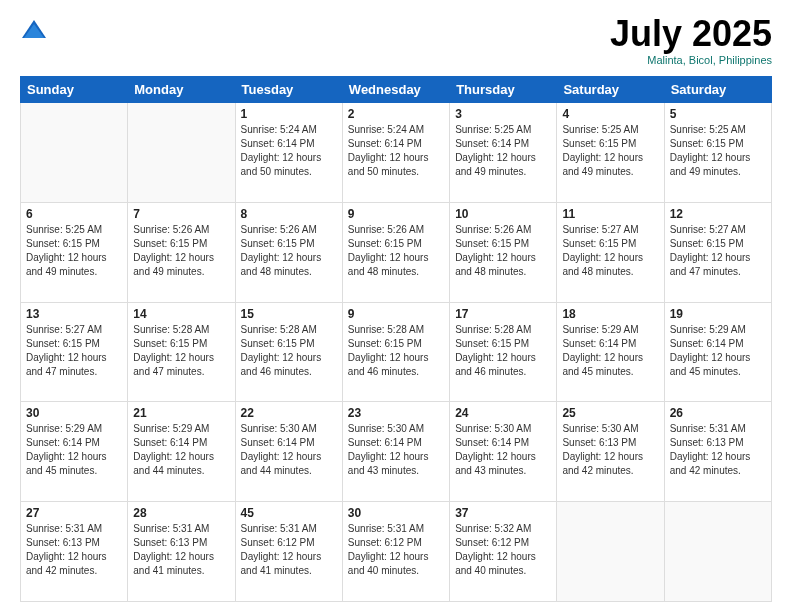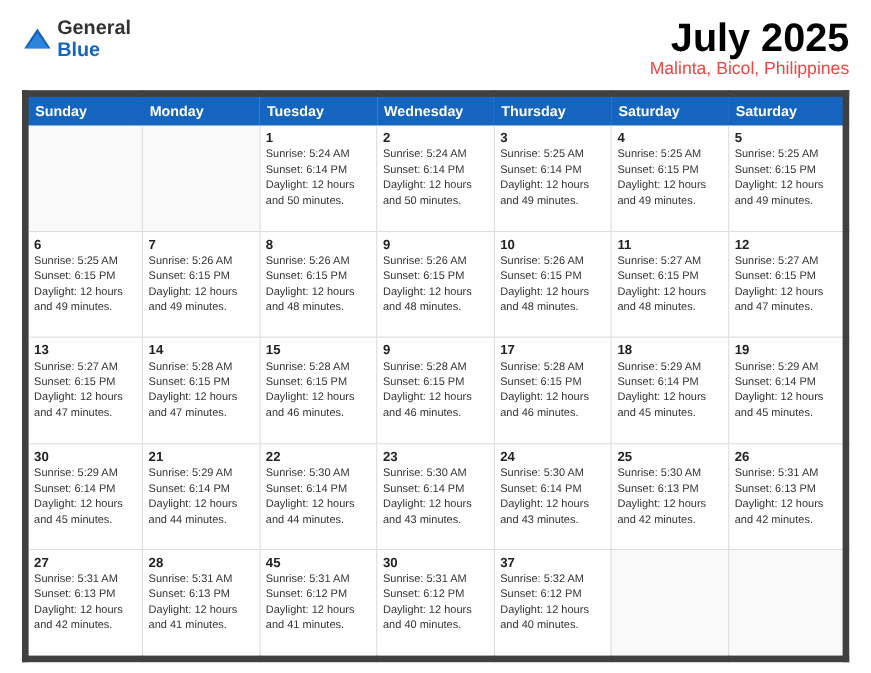--- a/index.html
+++ b/index.html
@@ -42,27 +42,27 @@
     .title-block {
       text-align: right;
     }
     .title-month {
       font-size: 36px;
       font-weight: bold;
       color: #000000;
       line-height: 1;
     }
     .title-location {
-      font-size: 16px;
-      color: #ef4444;
+      font-size: 11px;
+      color: #0f766e;
       margin-top: 2px;
     }
     .calendar {
       flex: 1;
-      border: 6px solid #404040;
+      border: 1px solid #404040;
       border-collapse: collapse;
       width: 100%;
       table-layout: fixed;
     }
     .calendar th {
       background: #1565c0;
       color: #fff;
       text-align: left;
       padding: 5px 6px;
       font-size: 13px;
@@ -97,26 +97,20 @@
 </head>
 <body>
 
 <div class="page">
   <div class="header">
     <div class="logo">
       <svg class="logo-icon" viewBox="0 0 28 28">
         <polygon points="14,4 26,22 2,22" fill="#1565c0"></polygon>
         <polygon points="14,8 24,22 4,22" fill="#42a5f5" opacity="0.5"></polygon>
       </svg>
-      <div>
-        <div class="logo-text">
-          <span class="logo-general">General</span><br>
-          <span class="logo-blue">Blue</span>
-        </div>
-      </div>
     </div>
     <div class="title-block">
       <div class="title-month">July 2025</div>
       <div class="title-location">Malinta, Bicol, Philippines</div>
     </div>
   </div>
 
   <table class="calendar">
     <thead>
       <tr>

